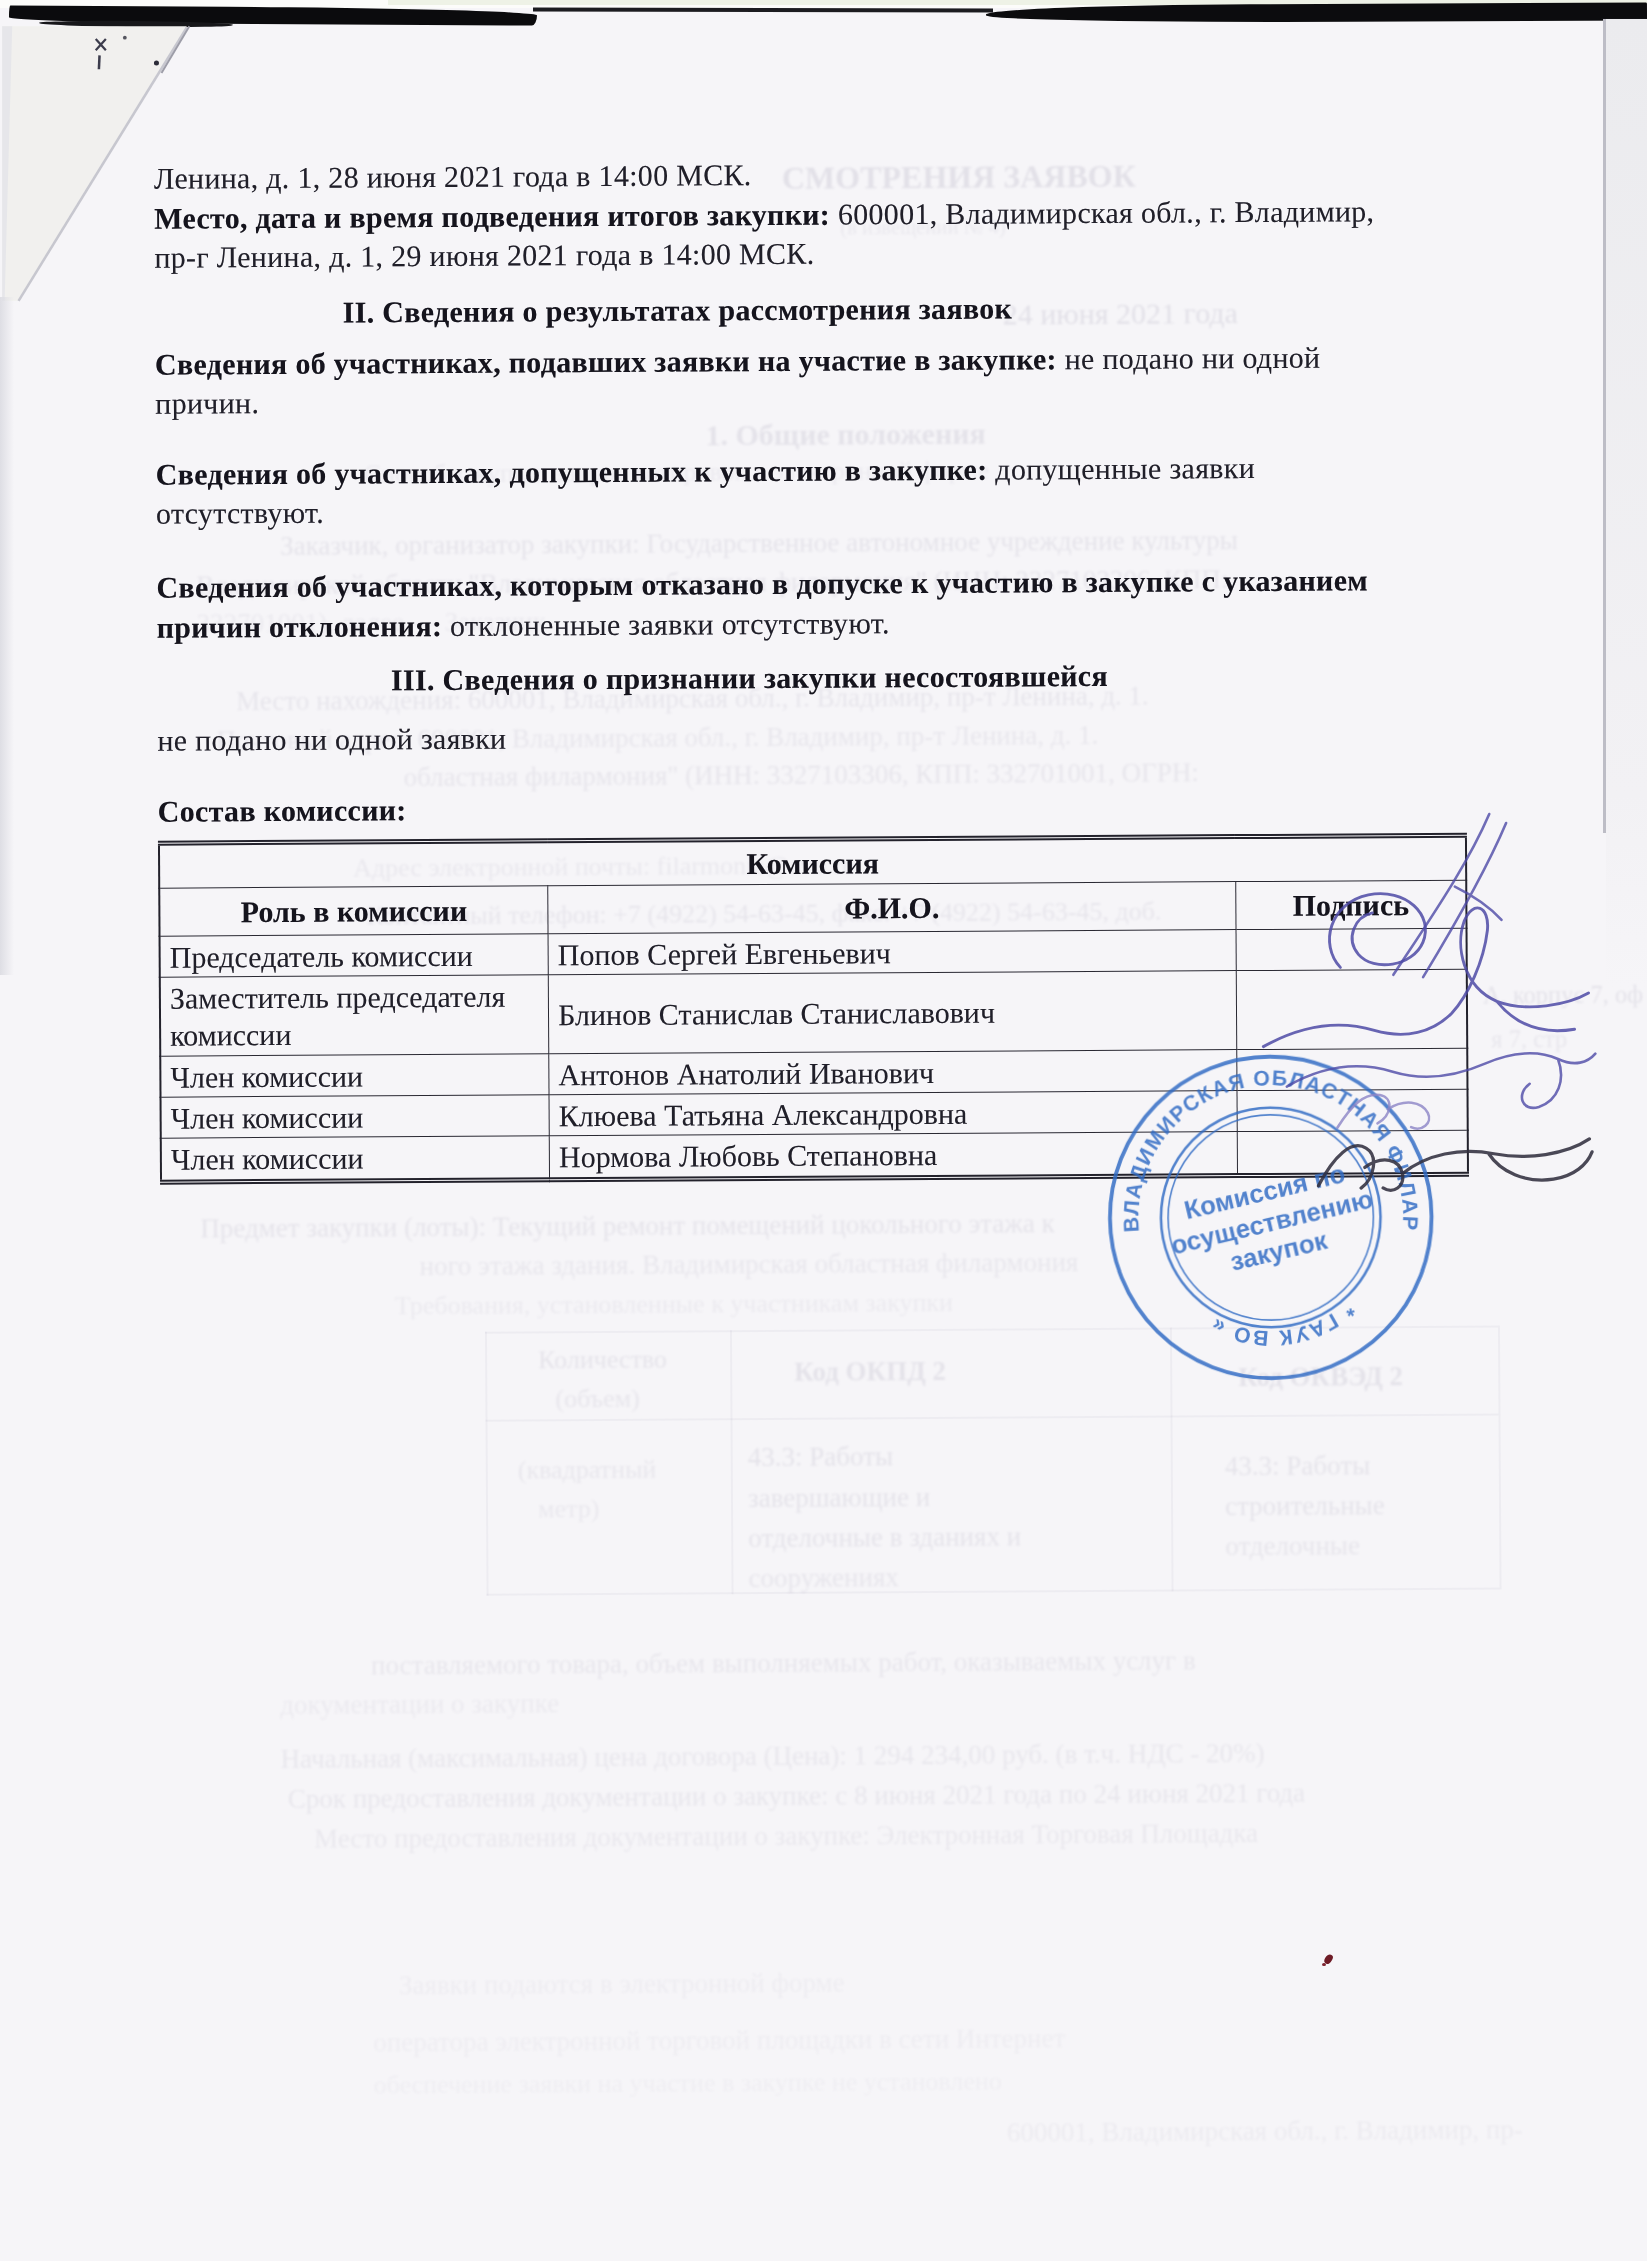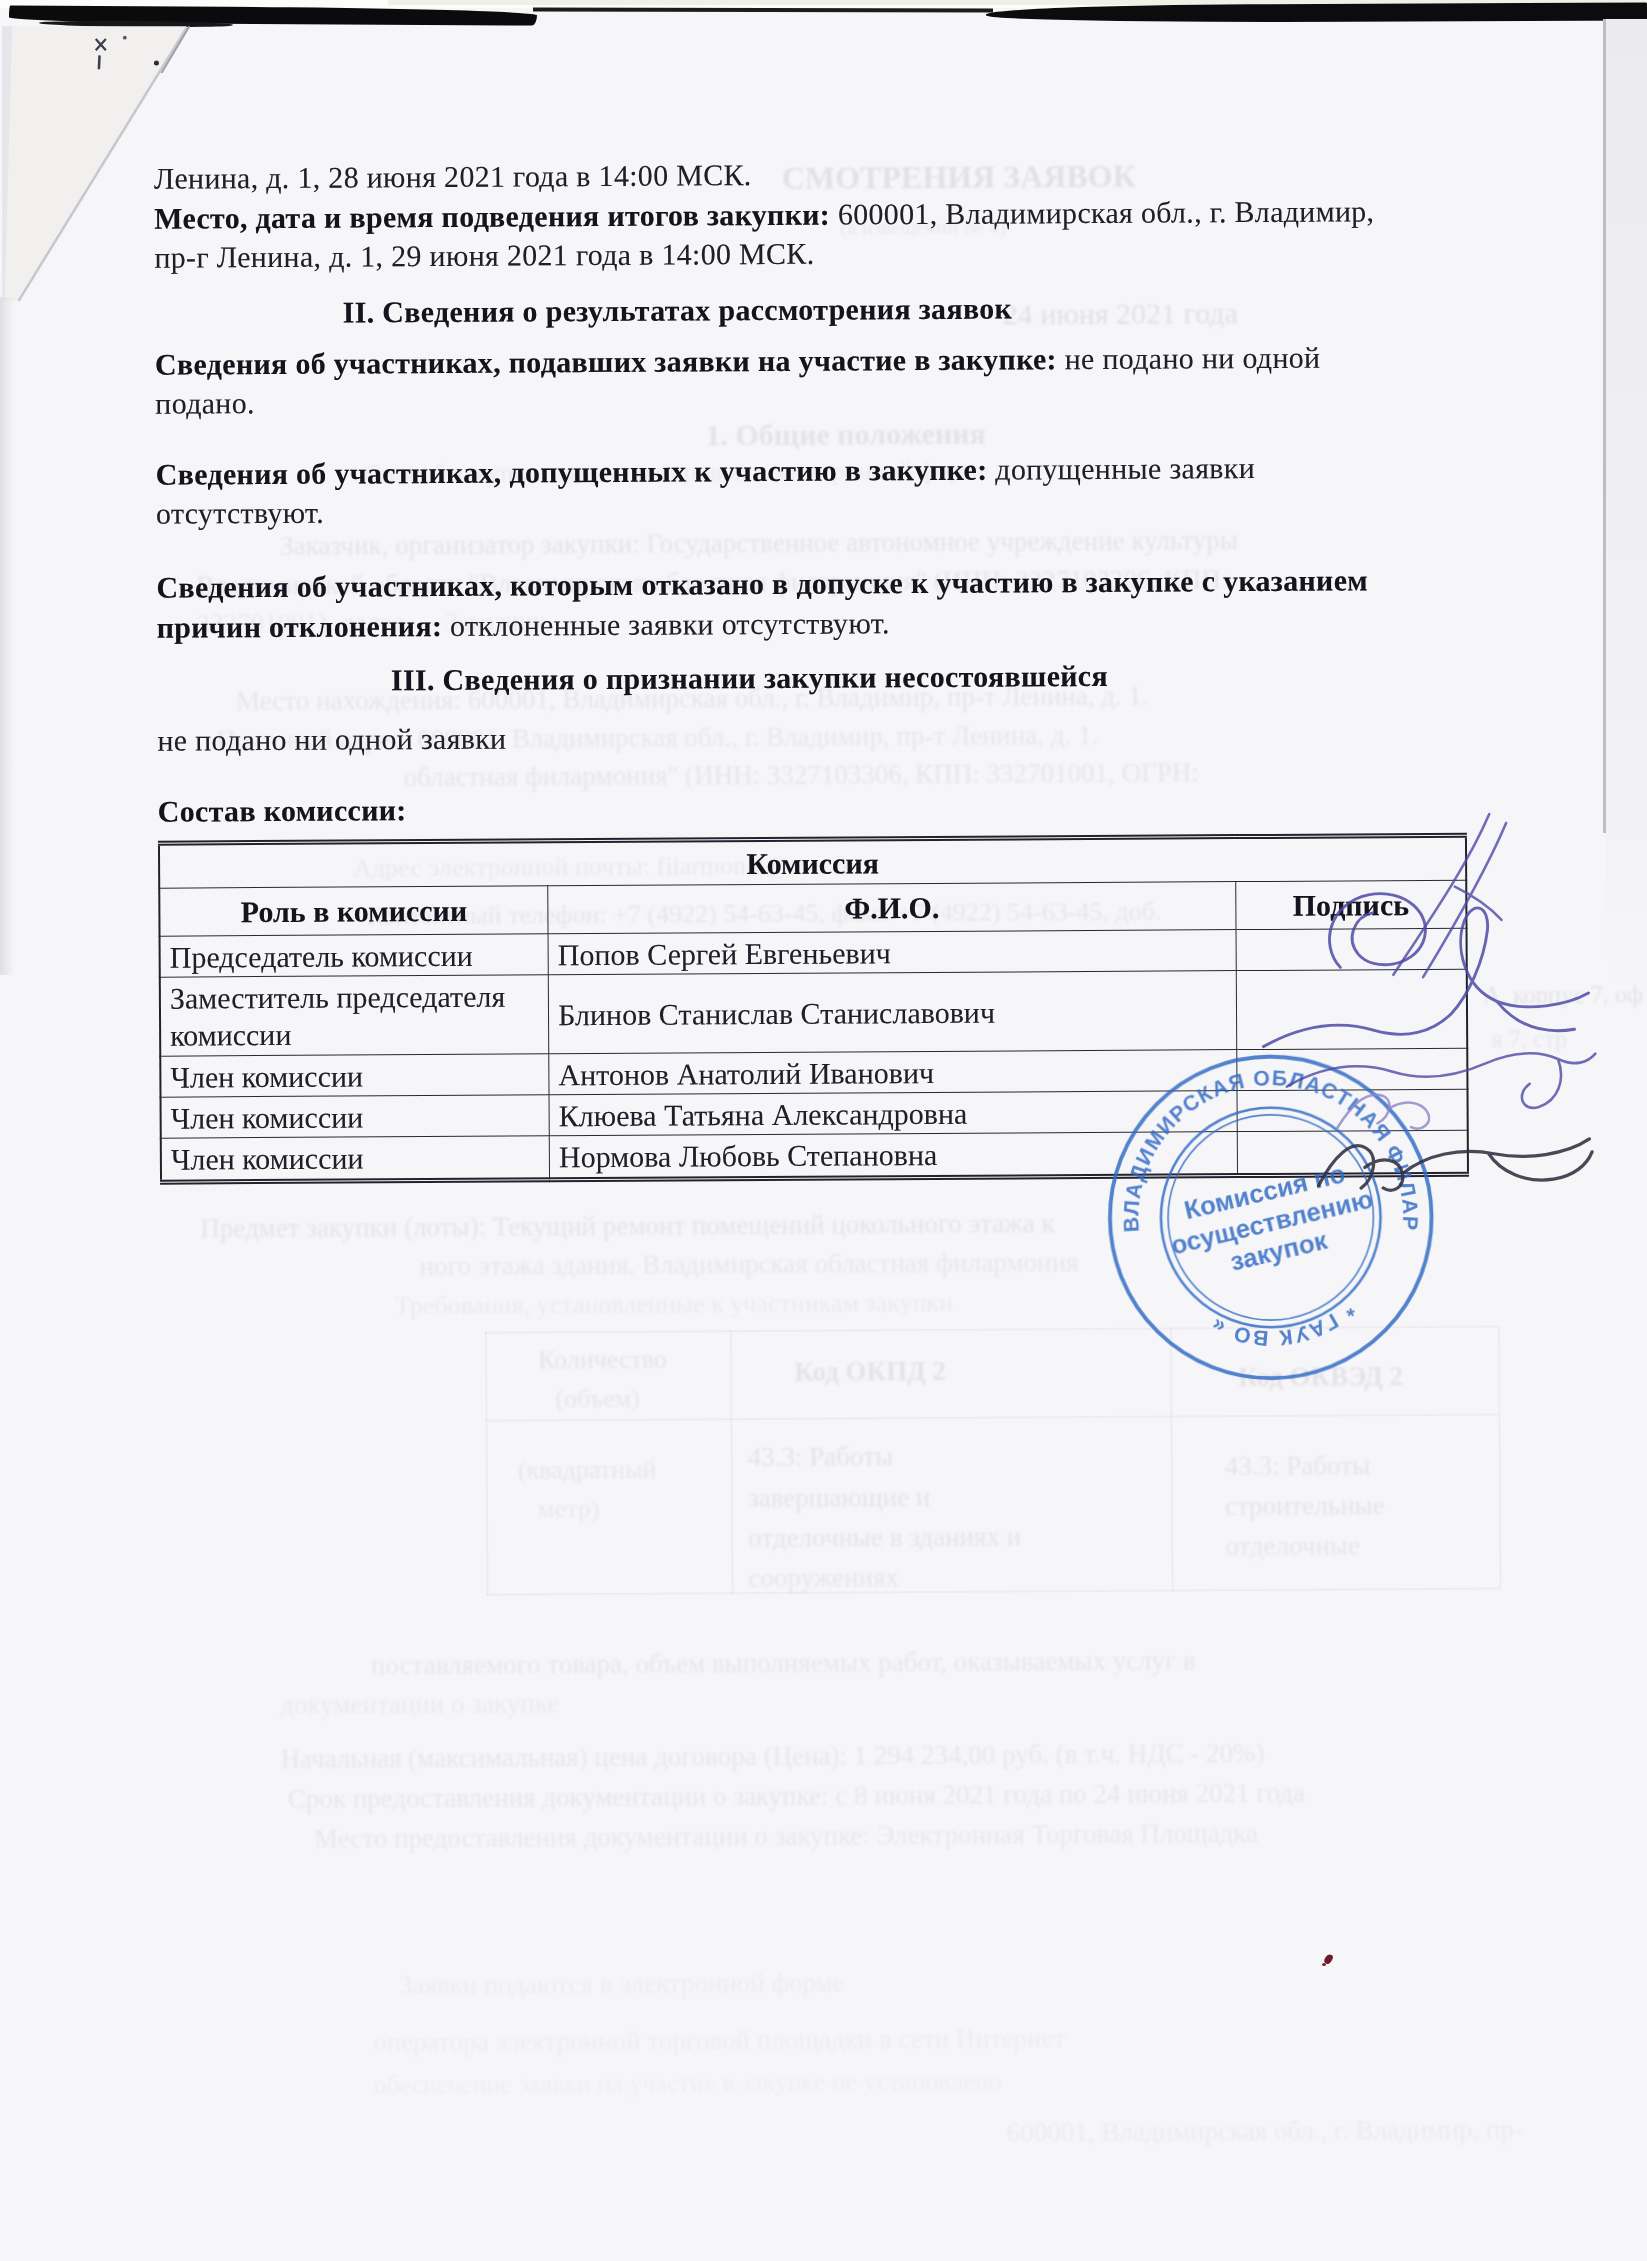--- a/index.html
+++ b/index.html
@@ -119,21 +119,21 @@
   <div class="bleedline" style="left:1163px;top:1333px;width:1.9px;height:264px"></div>
   <div class="bleedline" style="left:1491px;top:1333px;width:1.9px;height:264px"></div>
 
   <div class="line" style="left:154px;top:161px">Ленина, д. 1, 28 июня 2021 года в 14:00 МСК.</div>
   <div class="line" style="left:154px;top:201px"><span class="b">Место, дата и время подведения итогов закупки:</span><span> 600001, Владимирская обл., г. Владимир,</span></div>
   <div class="line" style="left:154px;top:240px">пр-г Ленина, д. 1, 29 июня 2021 года в 14:00 МСК.</div>
 
   <div class="line b" style="left:342px;top:296px">II. Сведения о результатах рассмотрения заявок</div>
 
   <div class="line" style="left:154px;top:347px"><span class="b">Сведения об участниках, подавших заявки на участие в закупке:</span><span> не подано ни одной</span></div>
-  <div class="line" style="left:154px;top:386px">подано.</div>
+  <div class="line" style="left:154px;top:386px">причин.</div>
 
   <div class="line" style="left:154px;top:457px"><span class="b">Сведения об участниках, допущенных к участию в закупке:</span><span> допущенные заявки</span></div>
   <div class="line" style="left:154px;top:496px">отсутствуют.</div>
 
   <div class="line b" style="left:154px;top:570px">Сведения об участниках, которым отказано в допуске к участию в закупке с указанием</div>
   <div class="line" style="left:154px;top:610px"><span class="b">причин отклонения:</span><span> отклоненные заявки отсутствуют.</span></div>
 
   <div class="line b" style="left:388px;top:664px">III. Сведения о признании закупки несостоявшейся</div>
   <div class="line" style="left:154px;top:723px">не подано ни одной заявки</div>
 

